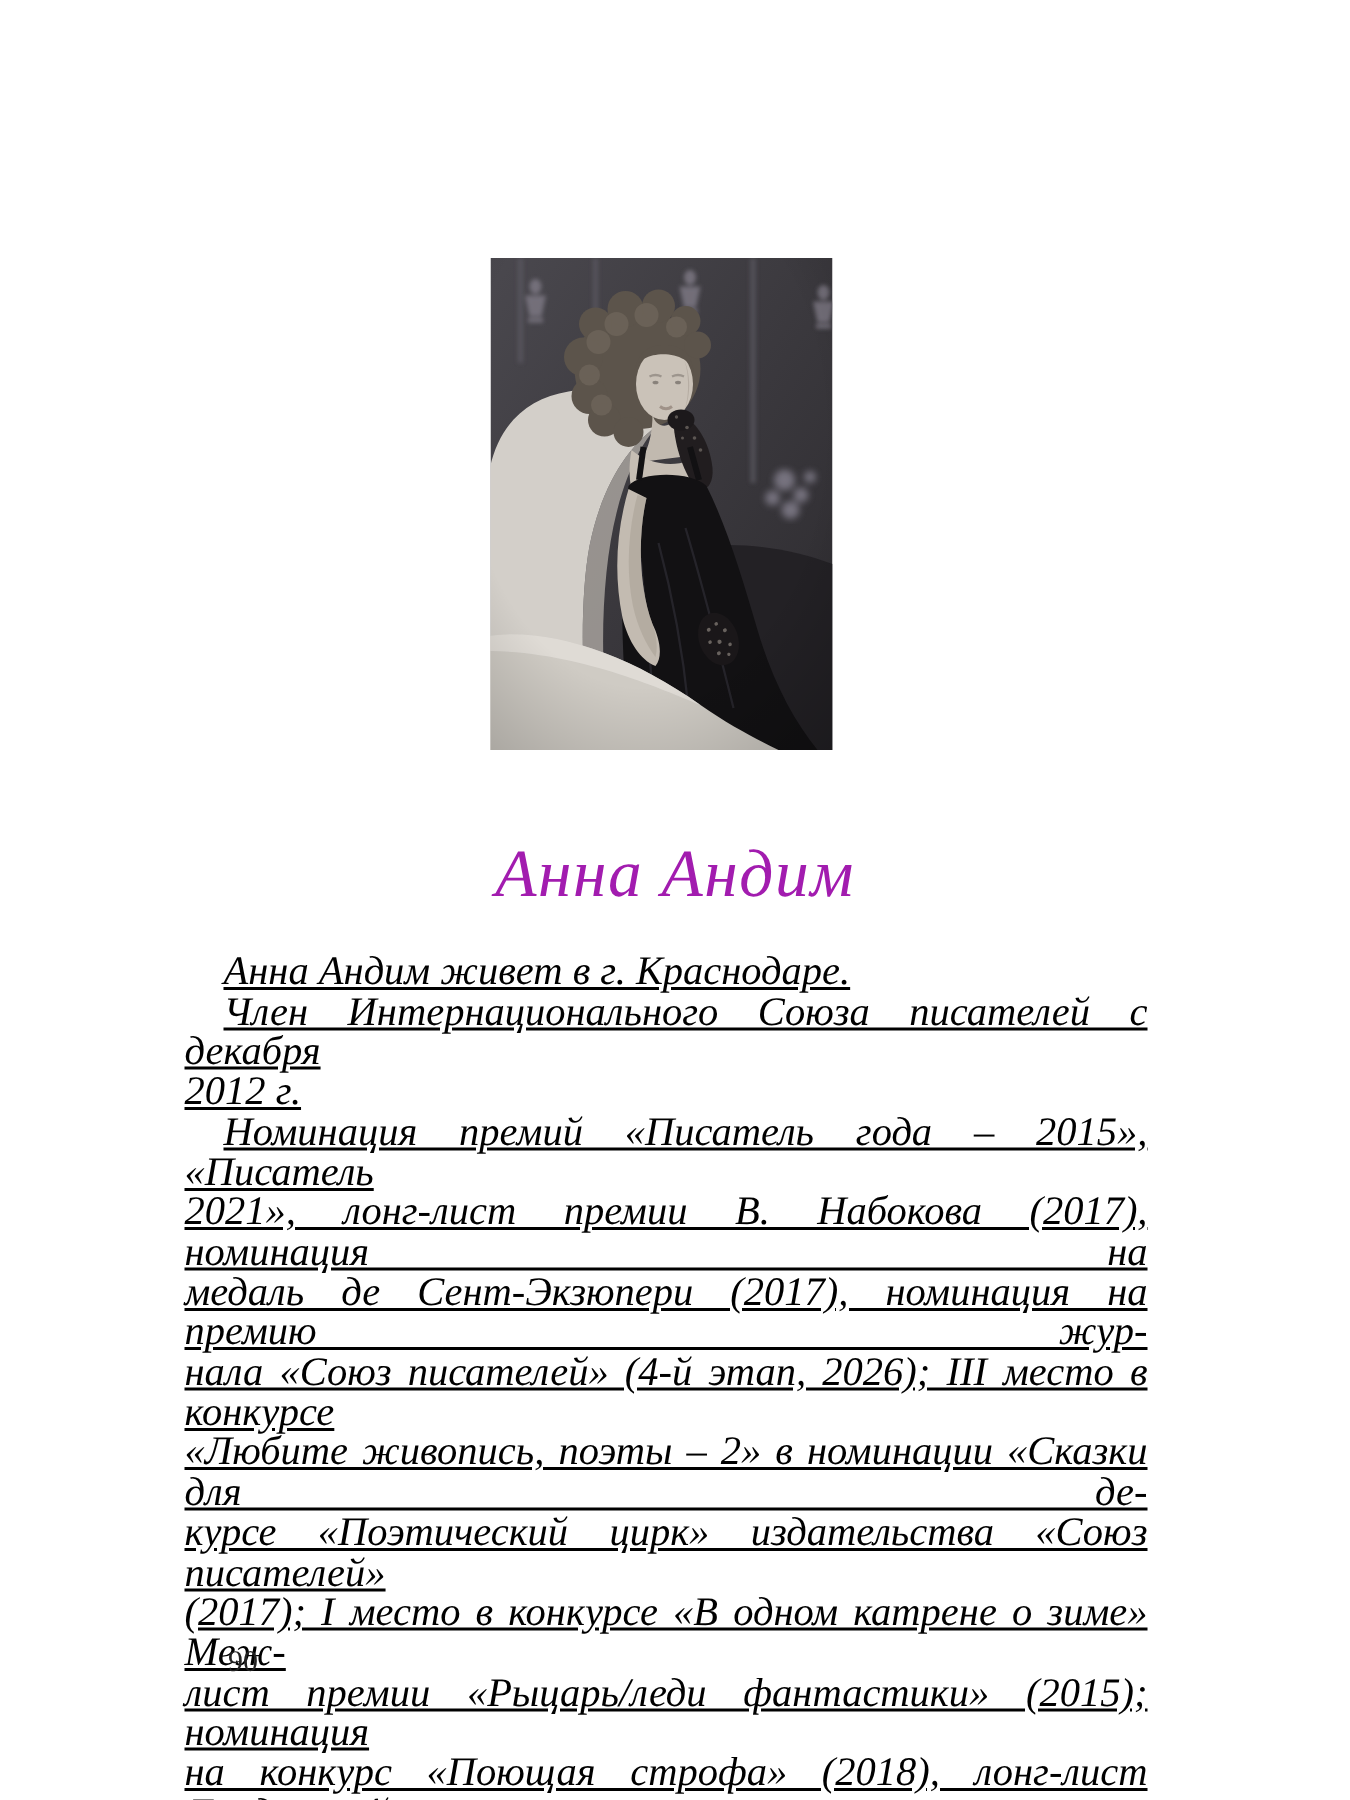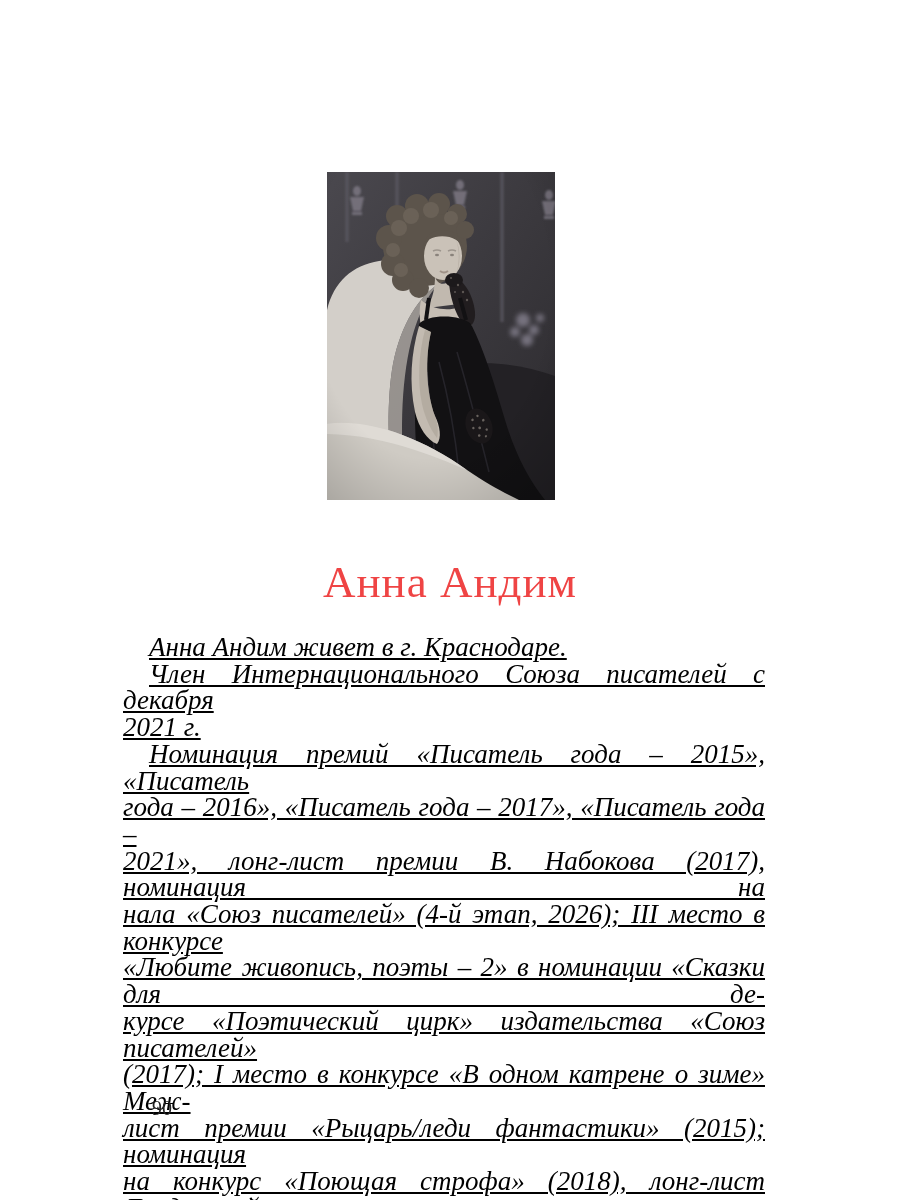--- a/index.html
+++ b/index.html
@@ -6,22 +6,22 @@
   .page {
     position:relative; width:900px; height:1200px; background:#ffffff;
     font-family:"Liberation Serif", serif; color:#1c1c1c; overflow:hidden;
   }
   .photo {
     position:absolute; left:327px; top:172px; width:228px; height:328px;
   }
   .photo svg { display:block; width:100%; height:100%; }
   .title {
     position:absolute; left:0; top:556px; width:900px; margin:0;
-    text-align:center; font-weight:400;
-    font-size:45px; letter-spacing:1px; color:#ef4444;
+    text-align:center; font-style:italic; font-weight:400;
+    font-size:45px; letter-spacing:1px; color:#a21caf;
   }
   .body-text {
     position:absolute; left:123px; top:634px; width:642px;
     font-style:italic; font-size:27px; line-height:26.7px; color:#000000;text-decoration:underline;
   }
   .line { text-align:justify; text-align-last:justify; }
   .line.last { text-align-last:left; }
   .line.first { text-indent:26px; }
   .page-number {
     position:absolute; left:152px; top:1097px;
@@ -174,26 +174,26 @@
   </div>
 
   <h1 class="title">Анна Андим</h1>
 
   <div class="body-text">
       <div>
         <div class="line first last">Анна Андим живет в г. Краснодаре.</div>
       </div>
       <div>
         <div class="line first">Член Интернационального Союза писателей с декабря</div>
-        <div class="line last">2021 г.</div>
+        <div class="line last">2012 г.</div>
       </div>
       <div>
         <div class="line first">Номинация премий «Писатель года – 2015», «Писатель</div>
-        <div class="line">года – 2016», «Писатель года – 2017», «Писатель года –</div>
         <div class="line">2021», лонг-лист премии В. Набокова (2017), номинация на</div>
+        <div class="line">медаль де Сент-Экзюпери (2017), номинация на премию жур-</div>
         <div class="line">нала «Союз писателей» (4-й этап, 2026); III место в конкурсе</div>
         <div class="line">«Любите живопись, поэты – 2» в номинации «Сказки для де-</div>
         <div class="line">курсе «Поэтический цирк» издательства «Союз писателей»</div>
         <div class="line">(2017); I место в конкурсе «В одном катрене о зиме» Меж-</div>
         <div class="line">лист премии «Рыцарь/леди фантастики» (2015); номинация</div>
         <div class="line">на конкурс «Поющая строфа» (2018), лонг-лист Лондонской</div>
         <div class="line last">премии (2016).</div>
       </div>
     </div>
 

